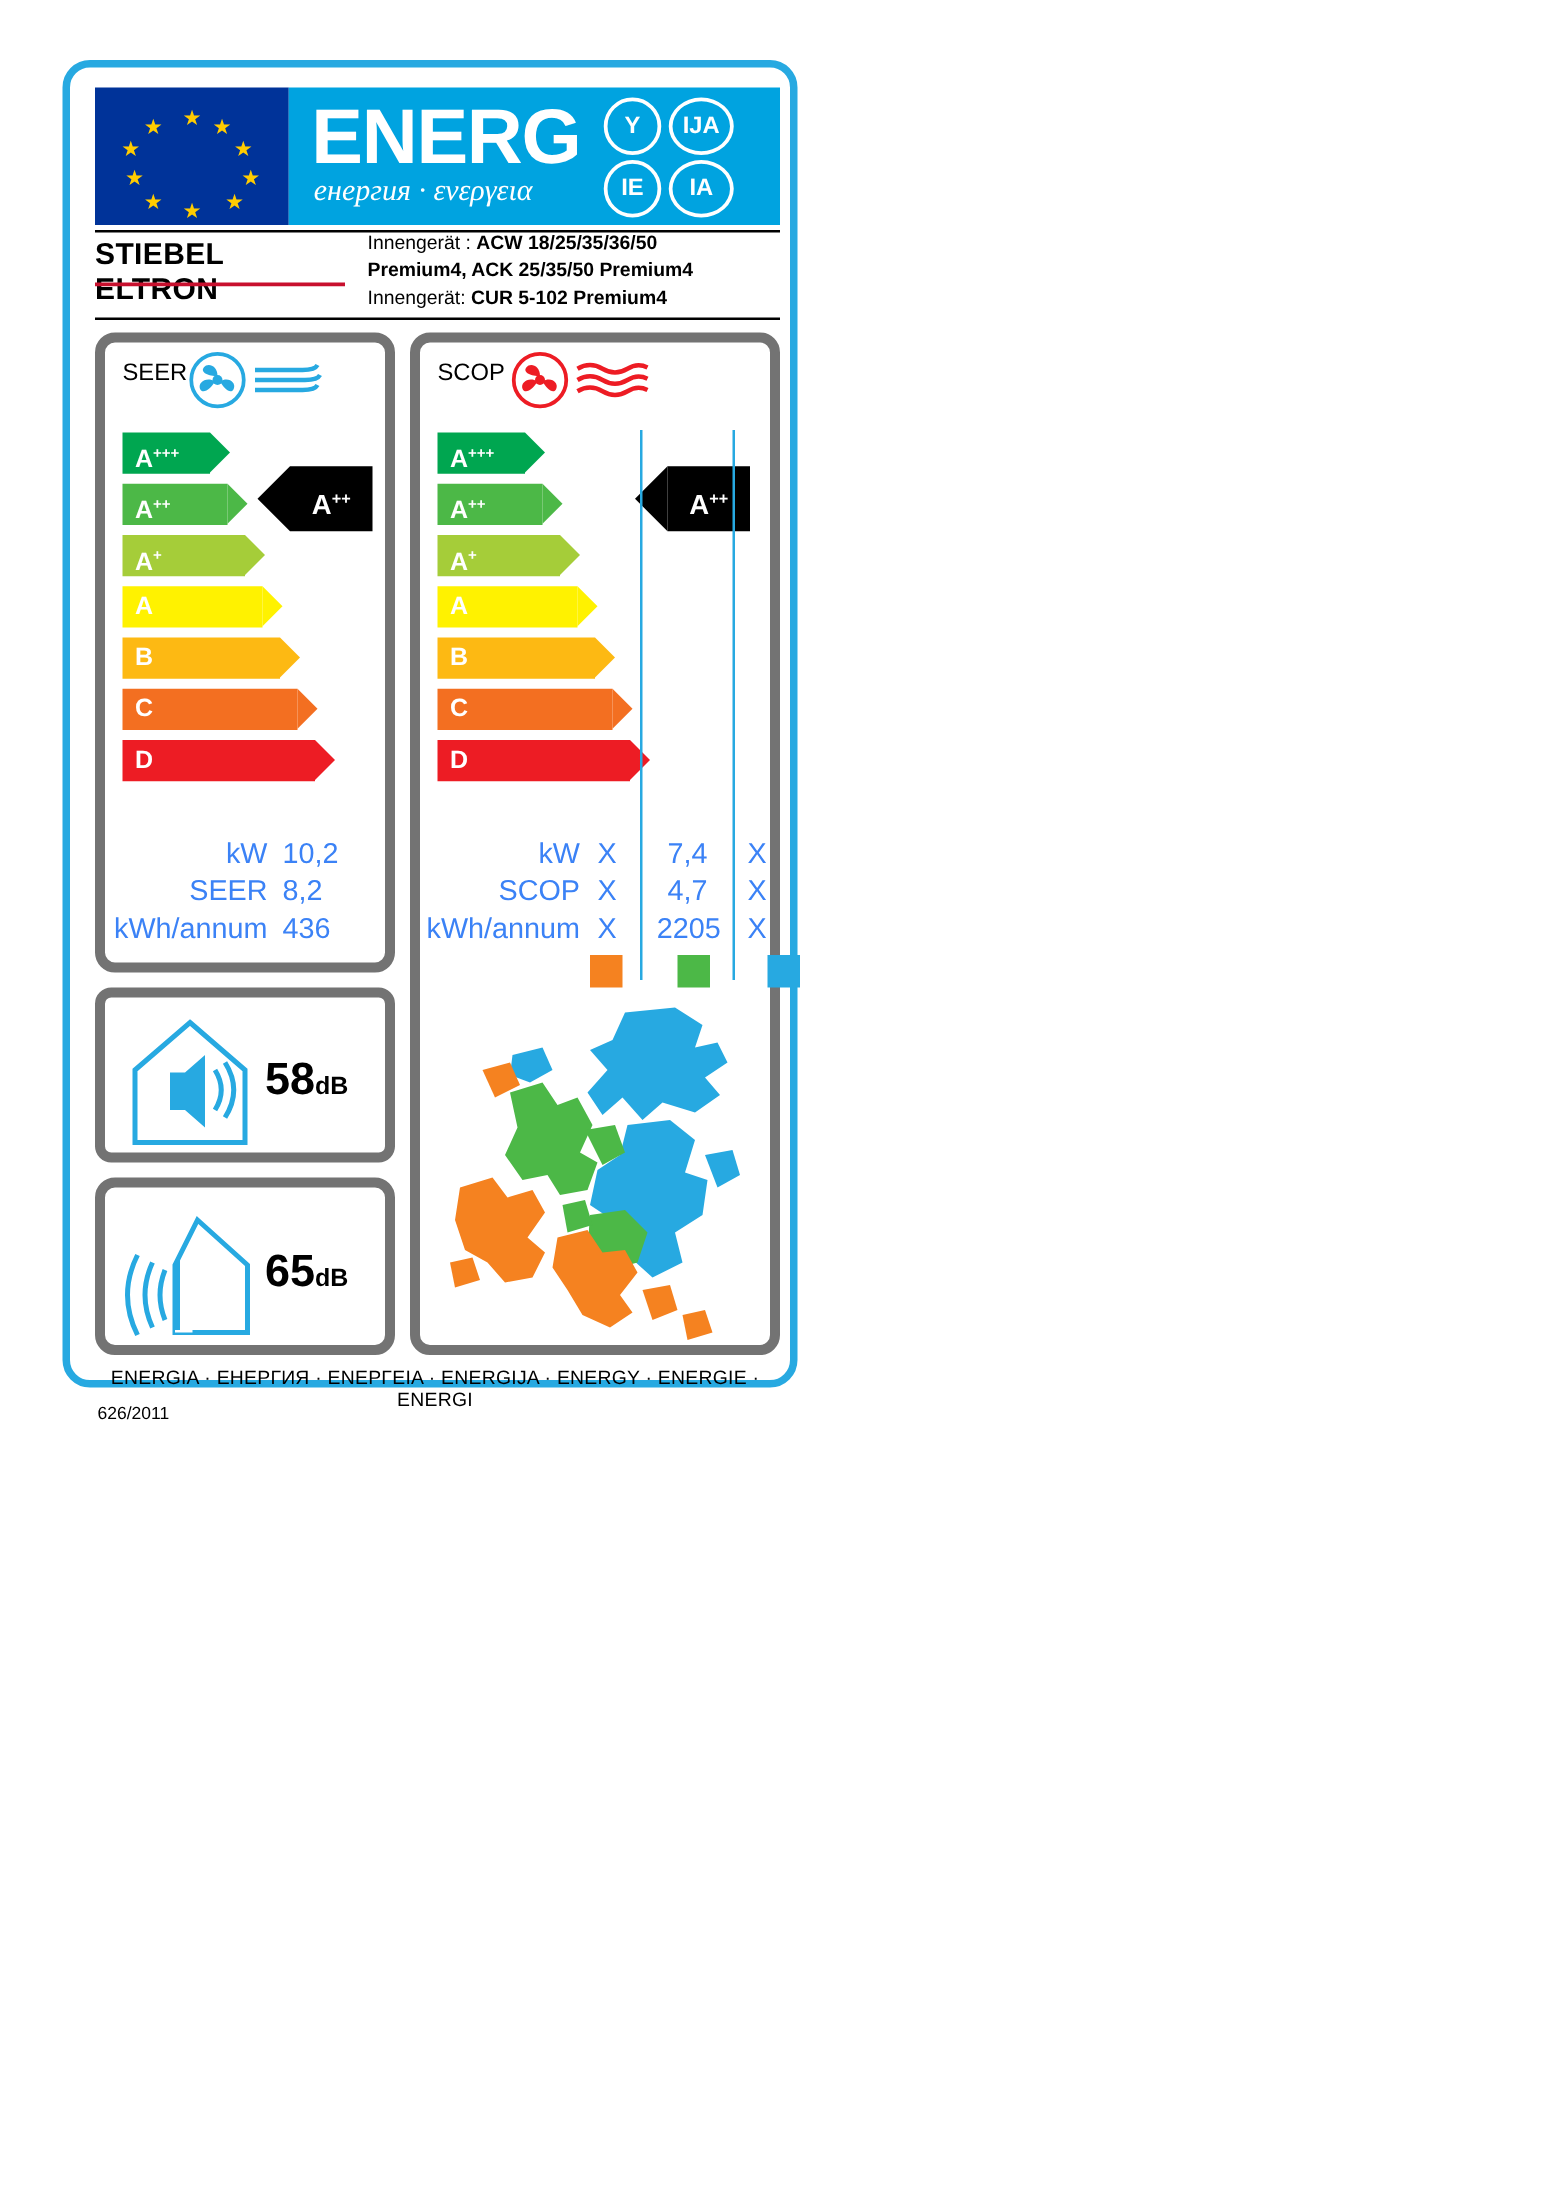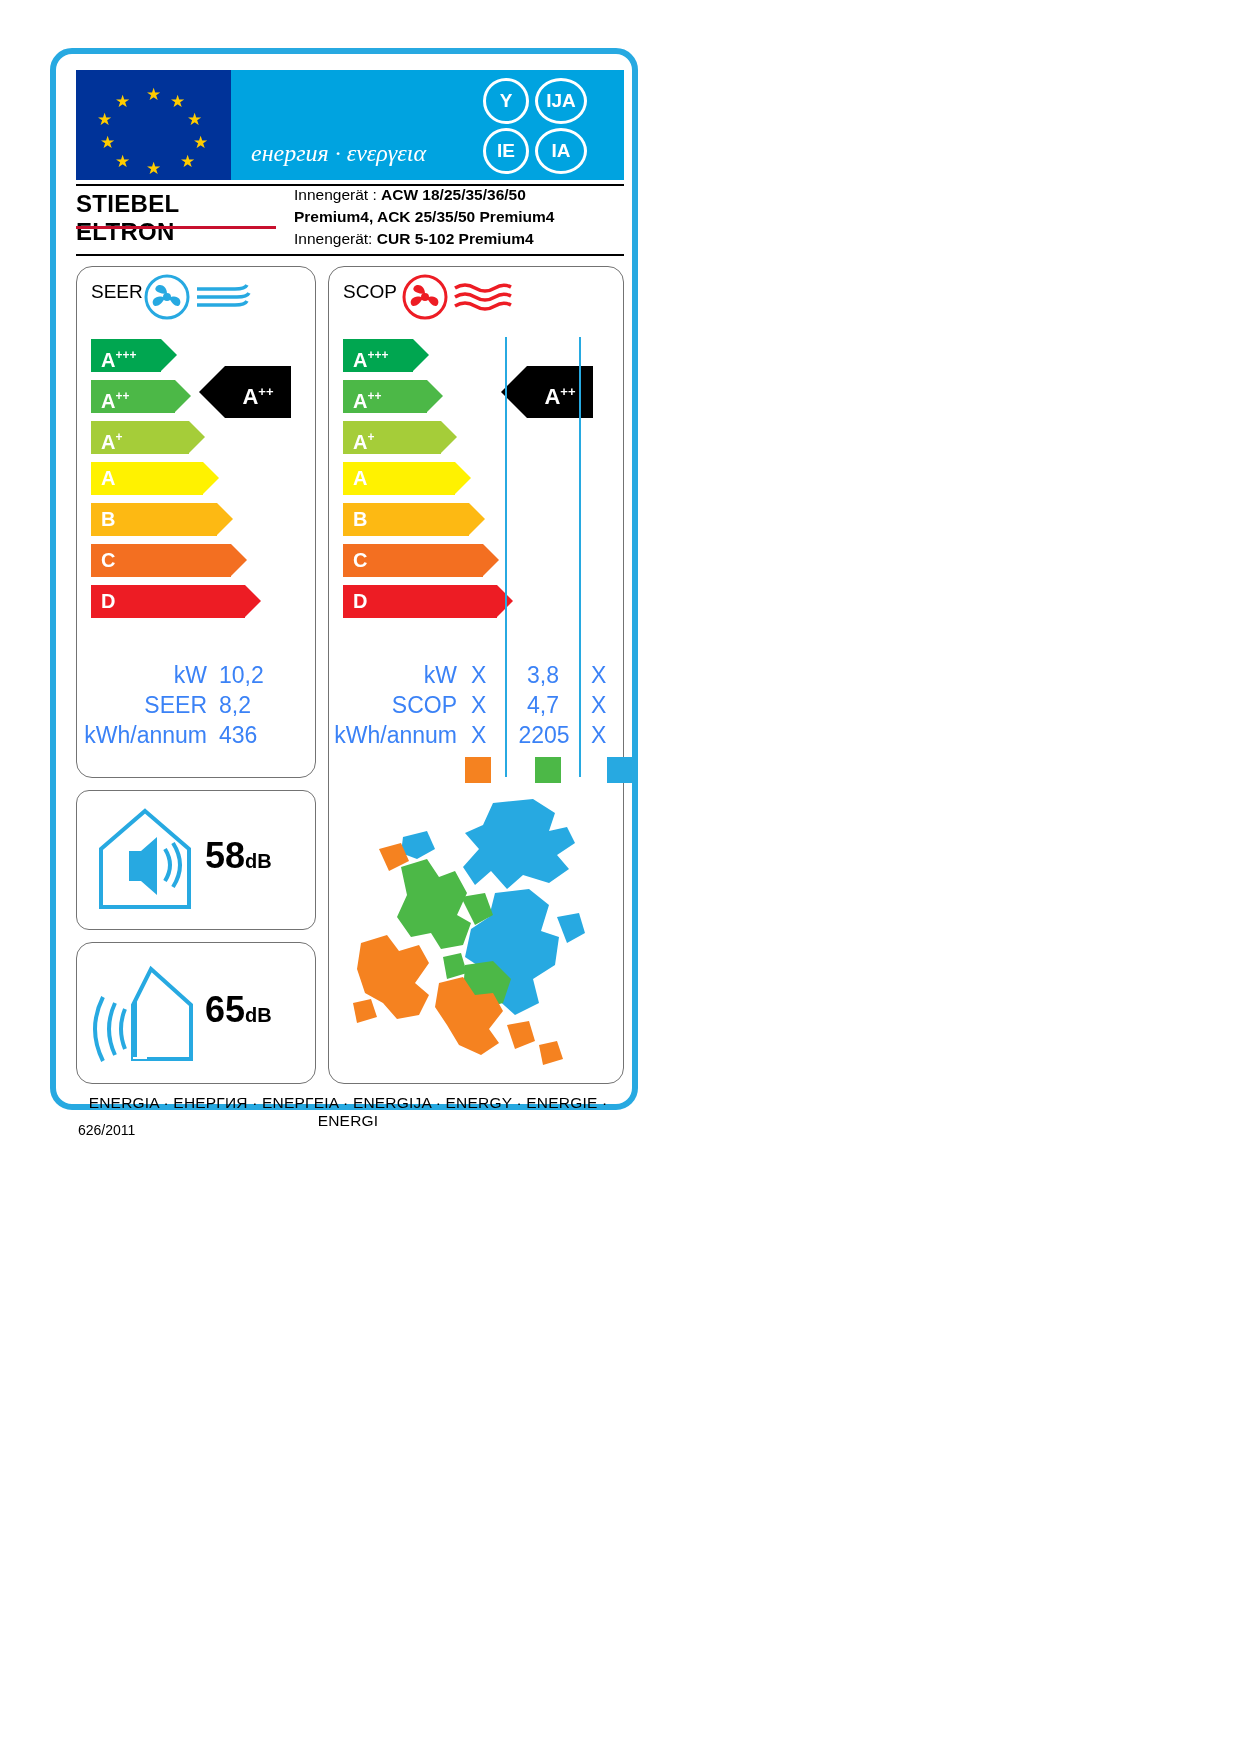--- a/index.html
+++ b/index.html
@@ -122,21 +122,21 @@
   .headsep {
     position: absolute;
     left: 20px; top: 200px;
     width: 548px;
     border-top: 2px solid #000;
   }
 
   
   .panel {
     position: absolute;
-    border: 1px solid #737373;
+    border: 8px solid #737373;
     border-radius: 16px;
     box-sizing: border-box;
     background: #fff;
   }
   .panel-seer  { left: 20px;  top: 212px; width: 240px; height: 512px; }
   .panel-scop  { left: 272px; top: 212px; width: 296px; height: 818px; }
   .panel-noise1{ left: 20px;  top: 736px; width: 240px; height: 140px; border-radius: 13px; }
   .panel-noise2{ left: 20px;  top: 888px; width: 240px; height: 142px; }
 
   .panel-title {
@@ -266,20 +266,21 @@
         <span class="star" style="left:111px; top:41px;">★</span>
         <span class="star" style="left:117px; top:64px;">★</span>
         <span class="star" style="left:104px; top:83px;">★</span>
         <span class="star" style="left:70px;  top:90px;">★</span>
         <span class="star" style="left:39px;  top:83px;">★</span>
         <span class="star" style="left:24px;  top:64px;">★</span>
         <span class="star" style="left:21px;  top:41px;">★</span>
         <span class="star" style="left:39px;  top:23px;">★</span>
       </div>
       <div class="energ-banner">
+        <div class="energ-word">ENERG</div>
         <div class="energ-sub">енергия · ενεργεια</div>
         <div class="bubble b1">Y</div>
         <div class="bubble b2">IJA</div>
         <div class="bubble b3">IE</div>
         <div class="bubble b4">IA</div>
       </div>
     </div>
 
     <div class="brandline"></div>
     <div class="brand">STIEBEL ELTRON</div>
@@ -365,21 +366,21 @@
 
       <div class="rating" style="left:198px; top:99px;">
         <span>A</span><sup>++</sup>
       </div>
 
       <div class="vline" style="left:176px; top:70px; height:440px;"></div>
       <div class="vline" style="left:250px; top:70px; height:440px;"></div>
 
       <div class="vrow vlabel" style="left:0px;  top:395px; width:128px;">kW</div>
       <div class="vrow" style="left:142px; top:395px;">X</div>
-      <div class="vrow" style="left:190px; top:395px; width:48px; text-align:center;">3,8</div>
+      <div class="vrow" style="left:190px; top:395px; width:48px; text-align:center;">7,4</div>
       <div class="vrow" style="left:262px; top:395px;">X</div>
 
       <div class="vrow vlabel" style="left:0px;  top:425px; width:128px;">SCOP</div>
       <div class="vrow" style="left:142px; top:425px;">X</div>
       <div class="vrow" style="left:190px; top:425px; width:48px; text-align:center;">4,7</div>
       <div class="vrow" style="left:262px; top:425px;">X</div>
 
       <div class="vrow vlabel" style="left:0px;  top:455px; width:128px;">kWh/annum</div>
       <div class="vrow" style="left:142px; top:455px;">X</div>
       <div class="vrow" style="left:182px; top:455px; width:66px; text-align:center;">2205</div>

